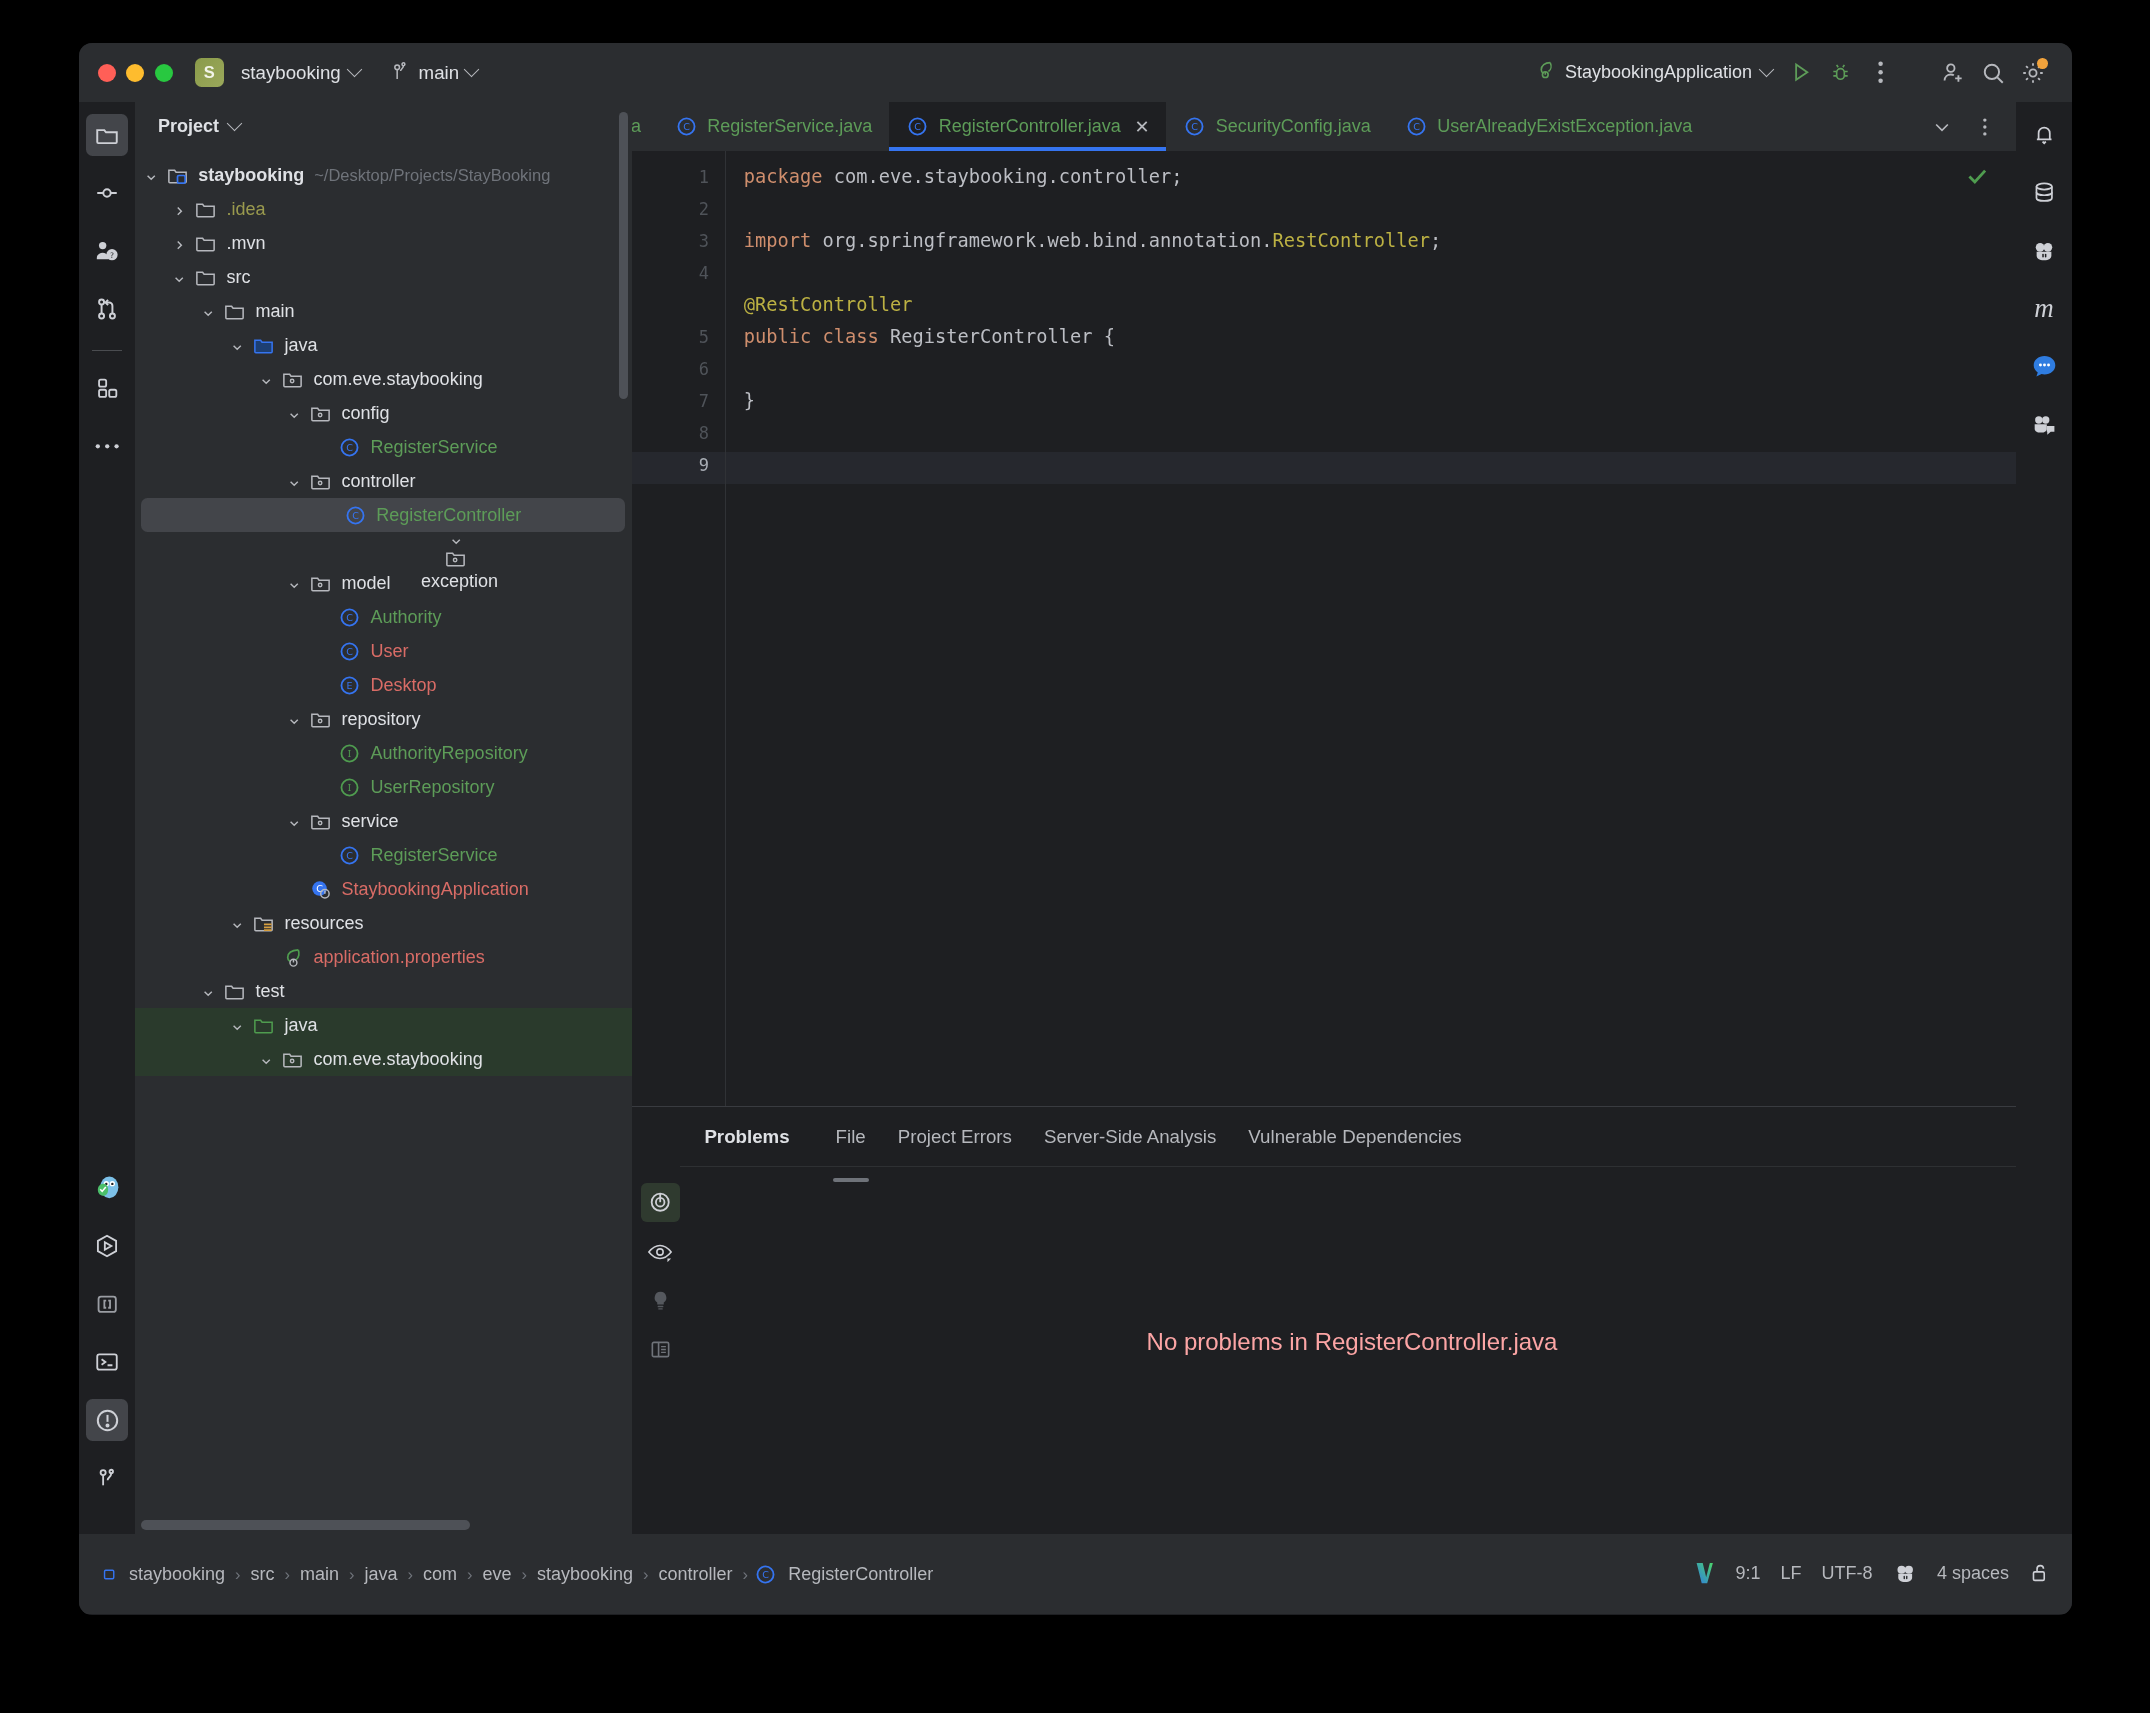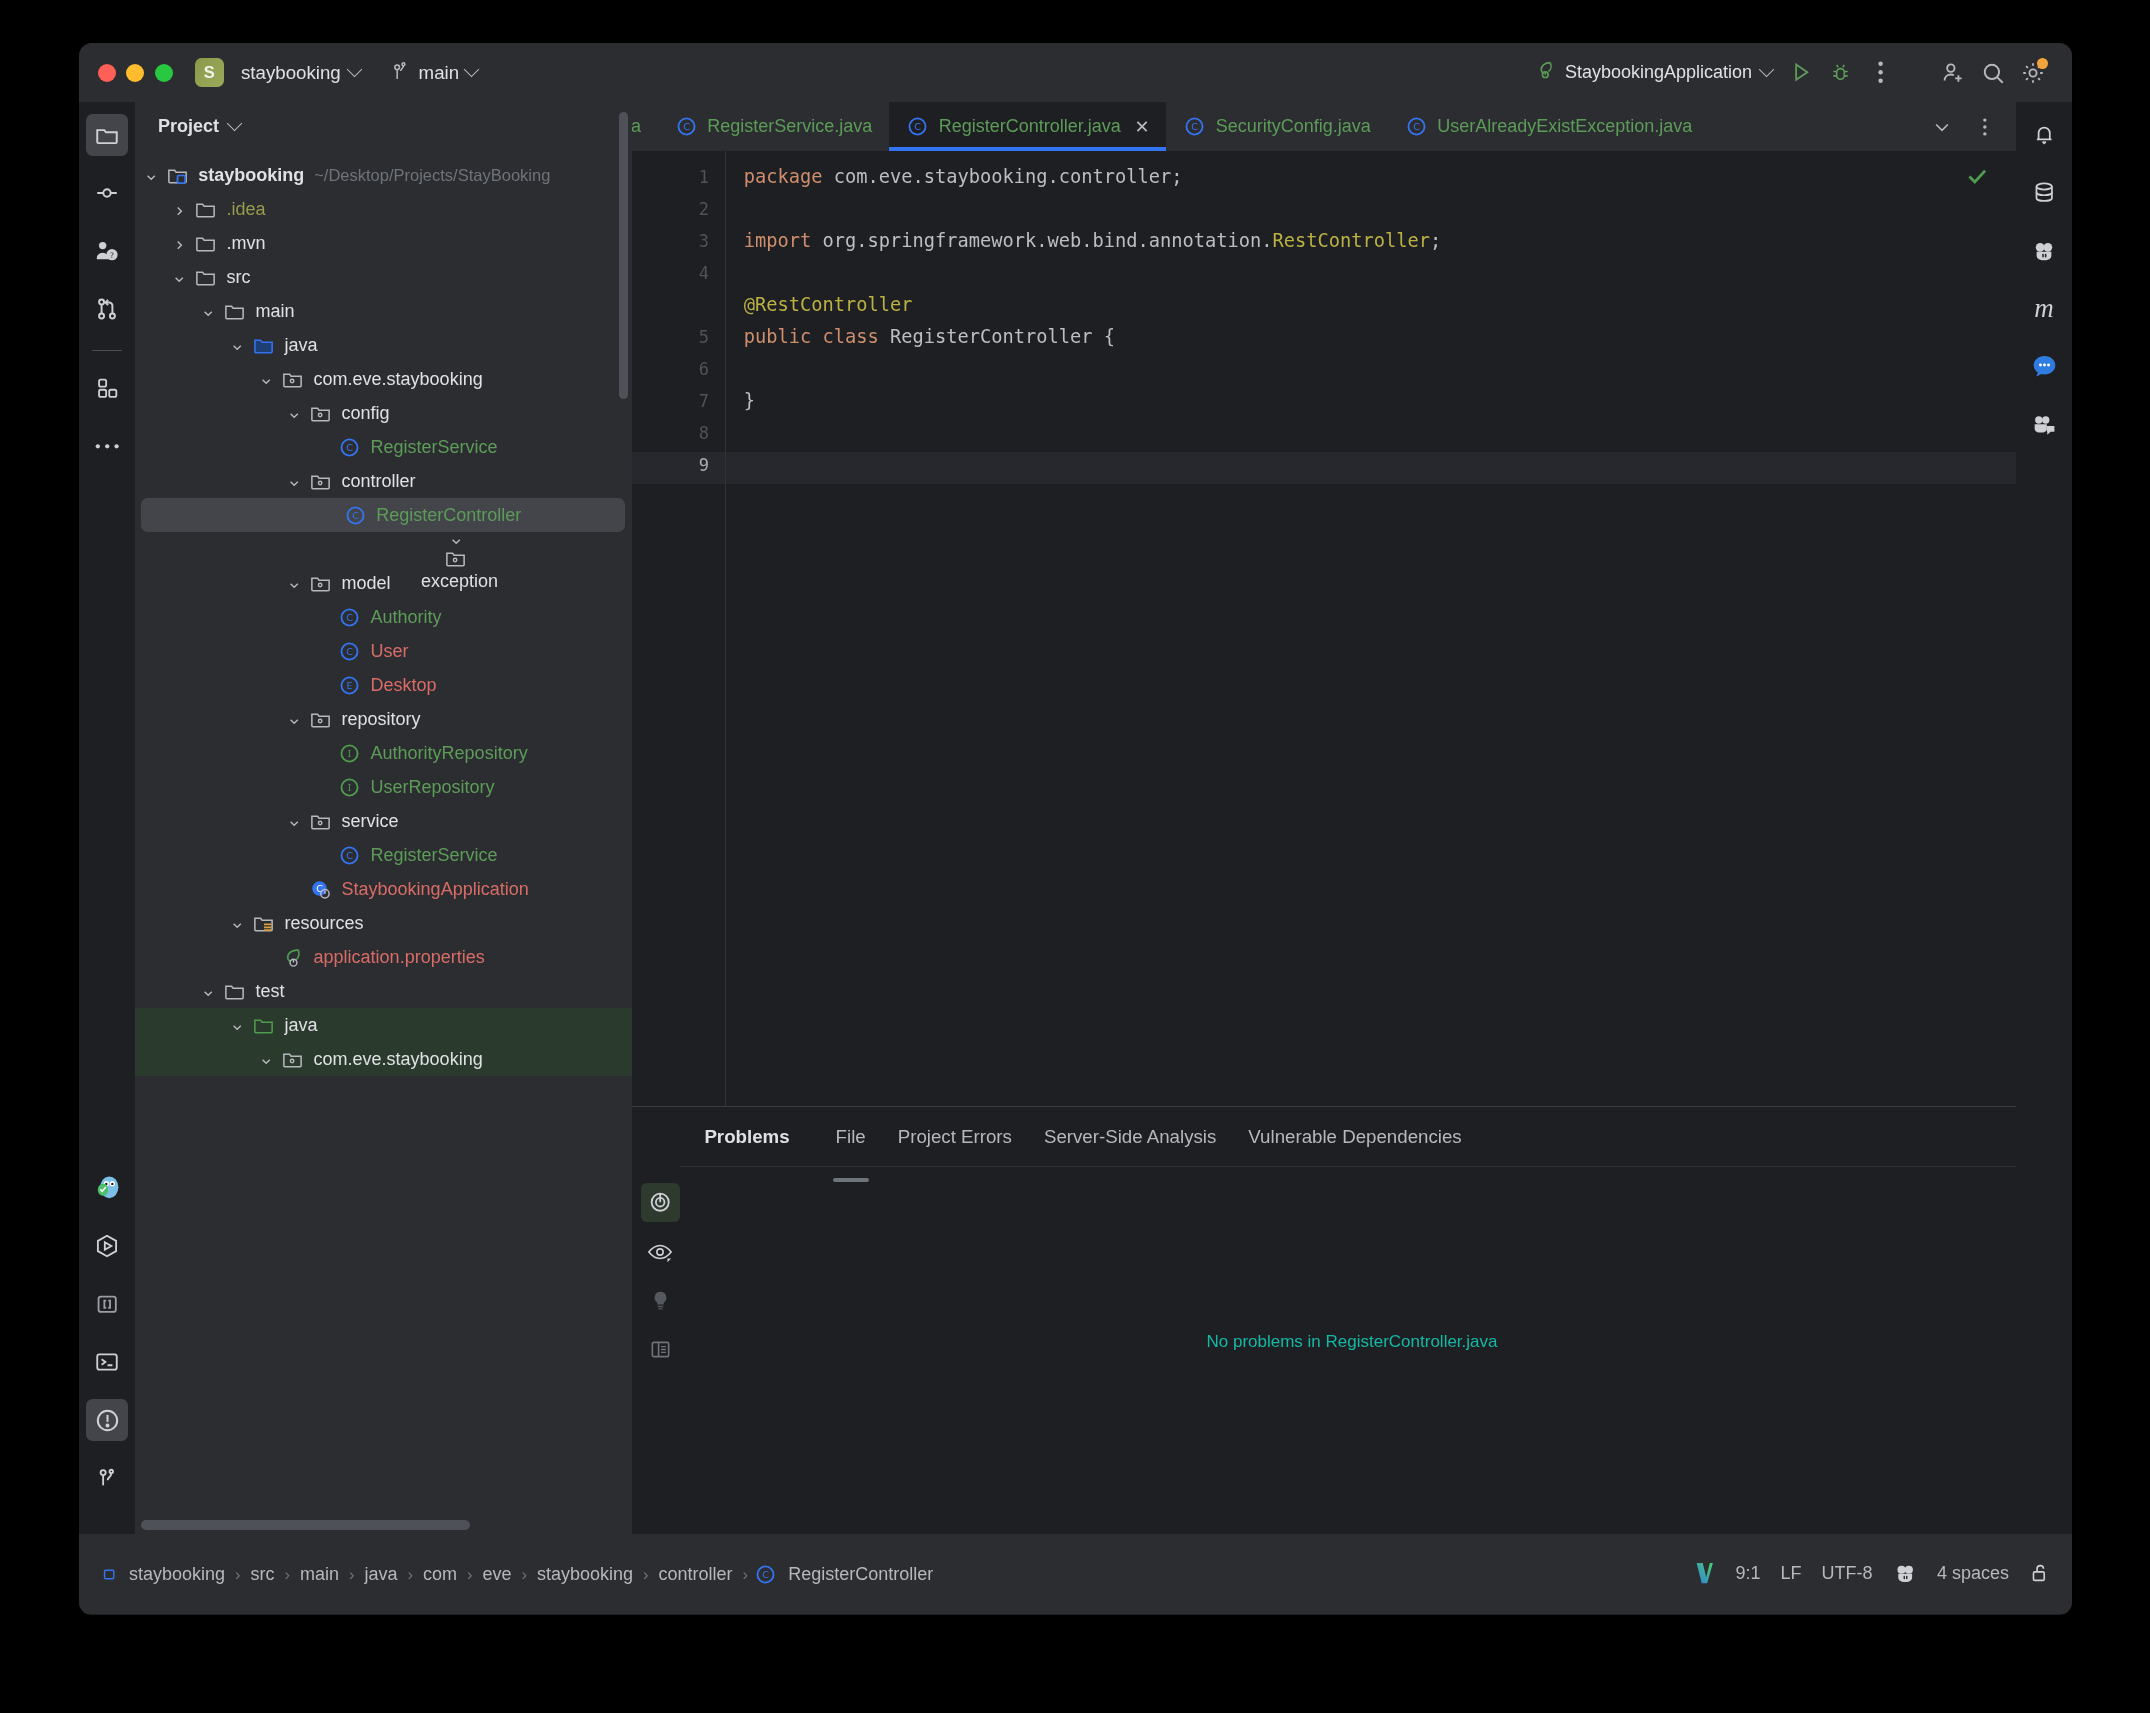--- a/index.html
+++ b/index.html
@@ -200,21 +200,21 @@
   .pb-tab.active::after {
     content: ""; position: absolute; left: 13px; right: 13px; bottom: 0;
     height: 4.3px; background: #6f737a; border-radius: 2.2px;
   }
   .pb-body { flex: 1; display: flex; position: relative; }
   .pb-toolbar { width: 56px; padding-top: 16px; display: flex; flex-direction: column; align-items: center; }
   .pb-ticon { width: 39px; height: 39px; margin-bottom: 10px; display: flex; align-items: center; justify-content: center; border-radius: 5.7px; }
   .pb-ticon.active { background: #2f3a2f; }
   .pb-empty {
     flex: 1; display: flex; align-items: center; justify-content: center;
-    color: #14b8a6; font-size: 17px;
+    color: #fca5a5; font-size: 24px;
     padding-bottom: 18px;
   }
 
   
   .right-strip {
     width: 56px; background: #1e1f22;
     display: flex; flex-direction: column; align-items: center;
     padding-top: 11.5px; flex-shrink: 0;
   }
 

